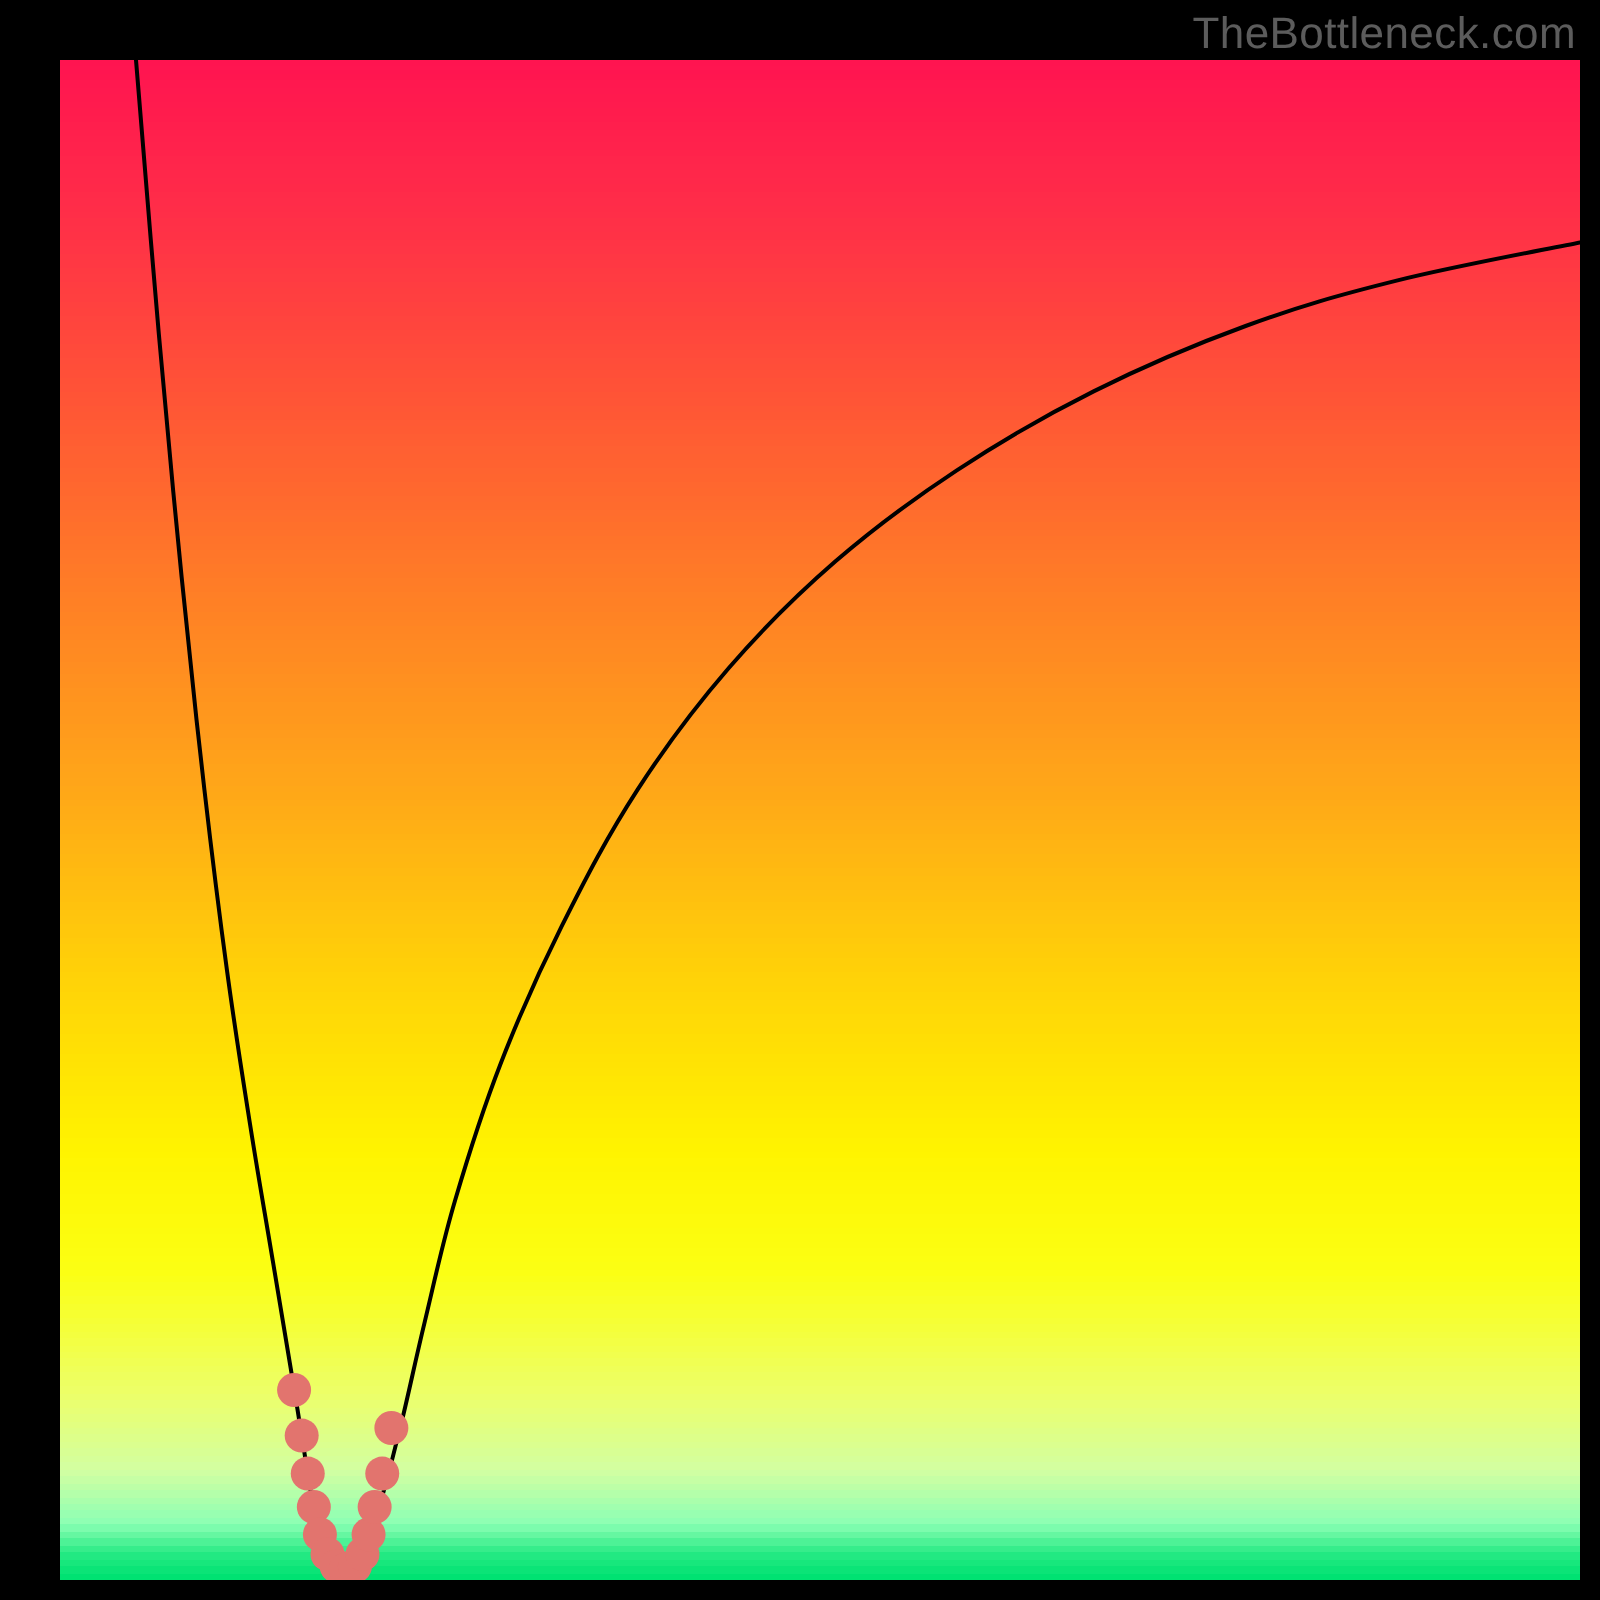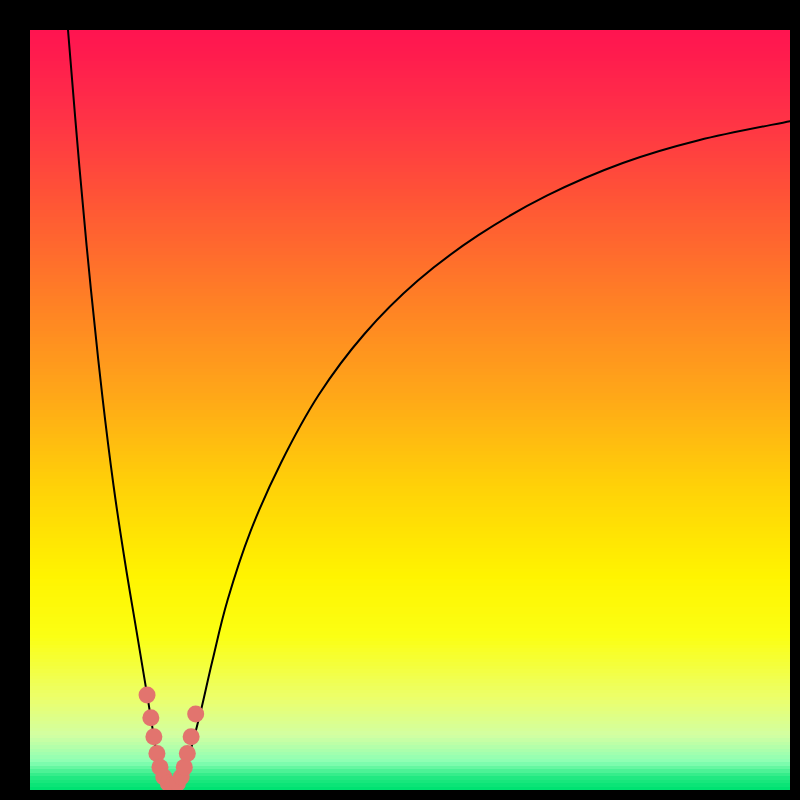--- a/index.html
+++ b/index.html
@@ -288,13 +288,14 @@
         <circle cx="142.88" cy="754.68" r="8.5" fill="#e2746e"></circle>
         <circle cx="147.44" cy="753.16" r="8.5" fill="#e2746e"></circle>
         <circle cx="151.24" cy="747.08" r="8.5" fill="#e2746e"></circle>
         <circle cx="154.28" cy="737.20" r="8.5" fill="#e2746e"></circle>
         <circle cx="157.32" cy="723.52" r="8.5" fill="#e2746e"></circle>
         <circle cx="161.12" cy="706.80" r="8.5" fill="#e2746e"></circle>
         <circle cx="165.68" cy="684.00" r="8.5" fill="#e2746e"></circle>
       </svg>
   </div>
 
+  <div class="watermark">TheBottleneck.com</div>
 </div>
 
 </body></html>

